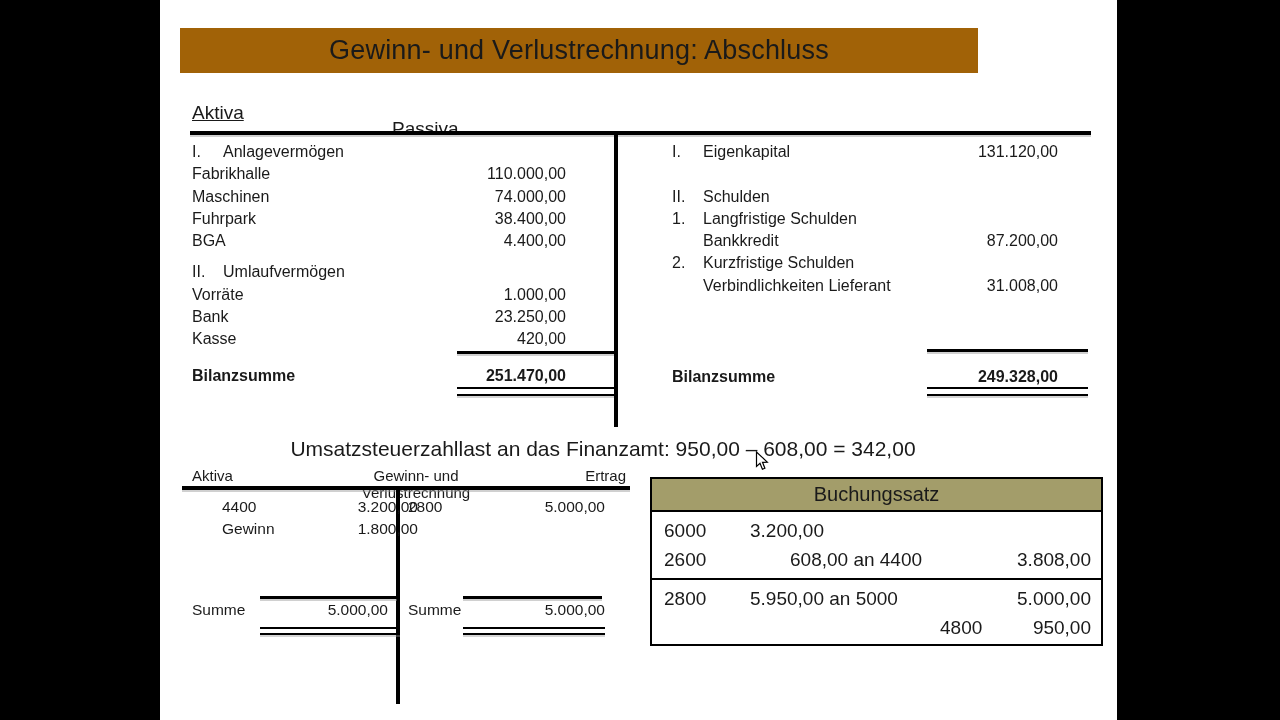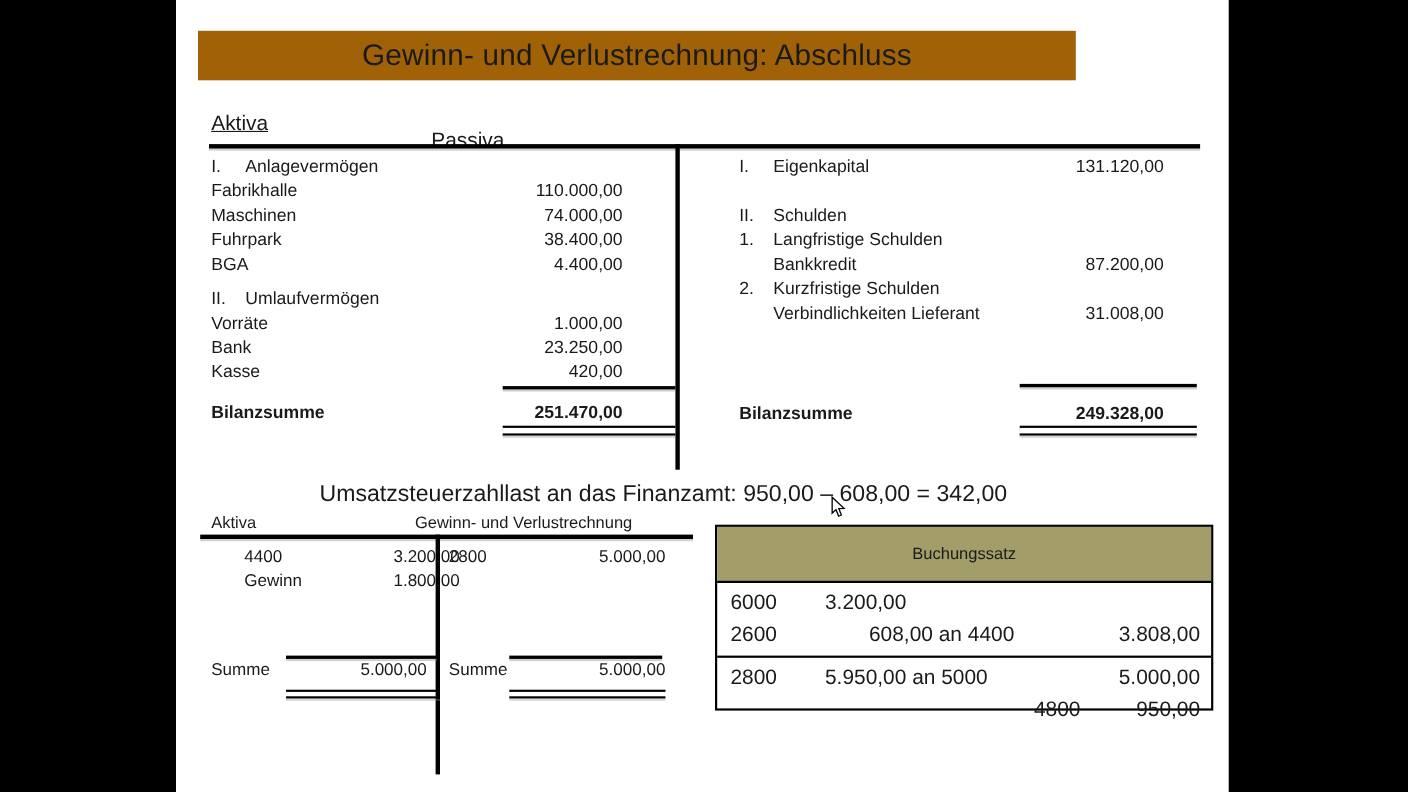--- a/index.html
+++ b/index.html
@@ -76,23 +76,23 @@
   .t-sum .val { margin-left:auto; }
   .t-debit-drule  { left:100px; top:627px; width:140px; height:8px; }
   .t-credit-drule { left:303px; top:627px; width:142px; height:8px; }
 
   
   .journal {
     position:absolute; left:490px; top:477px; width:453px; height:169px;
     border:2px solid #000; background:#fff;
   }
   .journal-header {
-    height:51px; border-bottom:2px solid #000; background:#a39d6a;
+    height:33px; border-bottom:2px solid #000; background:#a39d6a;
     display:flex; align-items:center; justify-content:center;
-    font-size:15px; color:#1a1a1a;
+    font-size:20px; color:#1a1a1a;
   }
   .journal-body { padding-top:8px; }
   .j-sec2 { border-top:2px solid #000; padding-top:8px; }
   .j-row { position:relative; height:29px; font-size:19px; line-height:22px; }
   .j-acct { position:absolute; left:12px; }
   .j-mid  { position:absolute; white-space:nowrap; }
   .j-val  { position:absolute; right:10px; }
   .j-mid-r1 { left:98px; }
   .j-mid-r2 { left:138px; }
   .j-mid-r3 { left:98px; }
@@ -206,20 +206,21 @@
 
   <div class="cursor">
     <svg width="14" height="20" viewBox="0 0 14 20">
       <path d="M1.5 1 L1.5 15.5 L5 12.3 L7.4 18.3 L9.9 17.2 L7.5 11.3 L12.3 11.1 Z" fill="#ffffff" stroke="#000000" stroke-width="1.2"></path>
     </svg>
   </div>
 
   <div class="t-header">
     <span class="h-left">Aktiva</span>
     <span class="h-center">Gewinn- und Verlustrechnung</span>
+    <span class="h-right">Ertrag</span>
   </div>
   <div class="rule t-headerline"></div>
   <div class="rule t-vline"></div>
 
   <div class="t-col t-debit">
     <div class="t-row">
       <span class="lbl">4400</span>
       <span class="val">3.200,00</span>
     </div>
     <div class="t-row">

